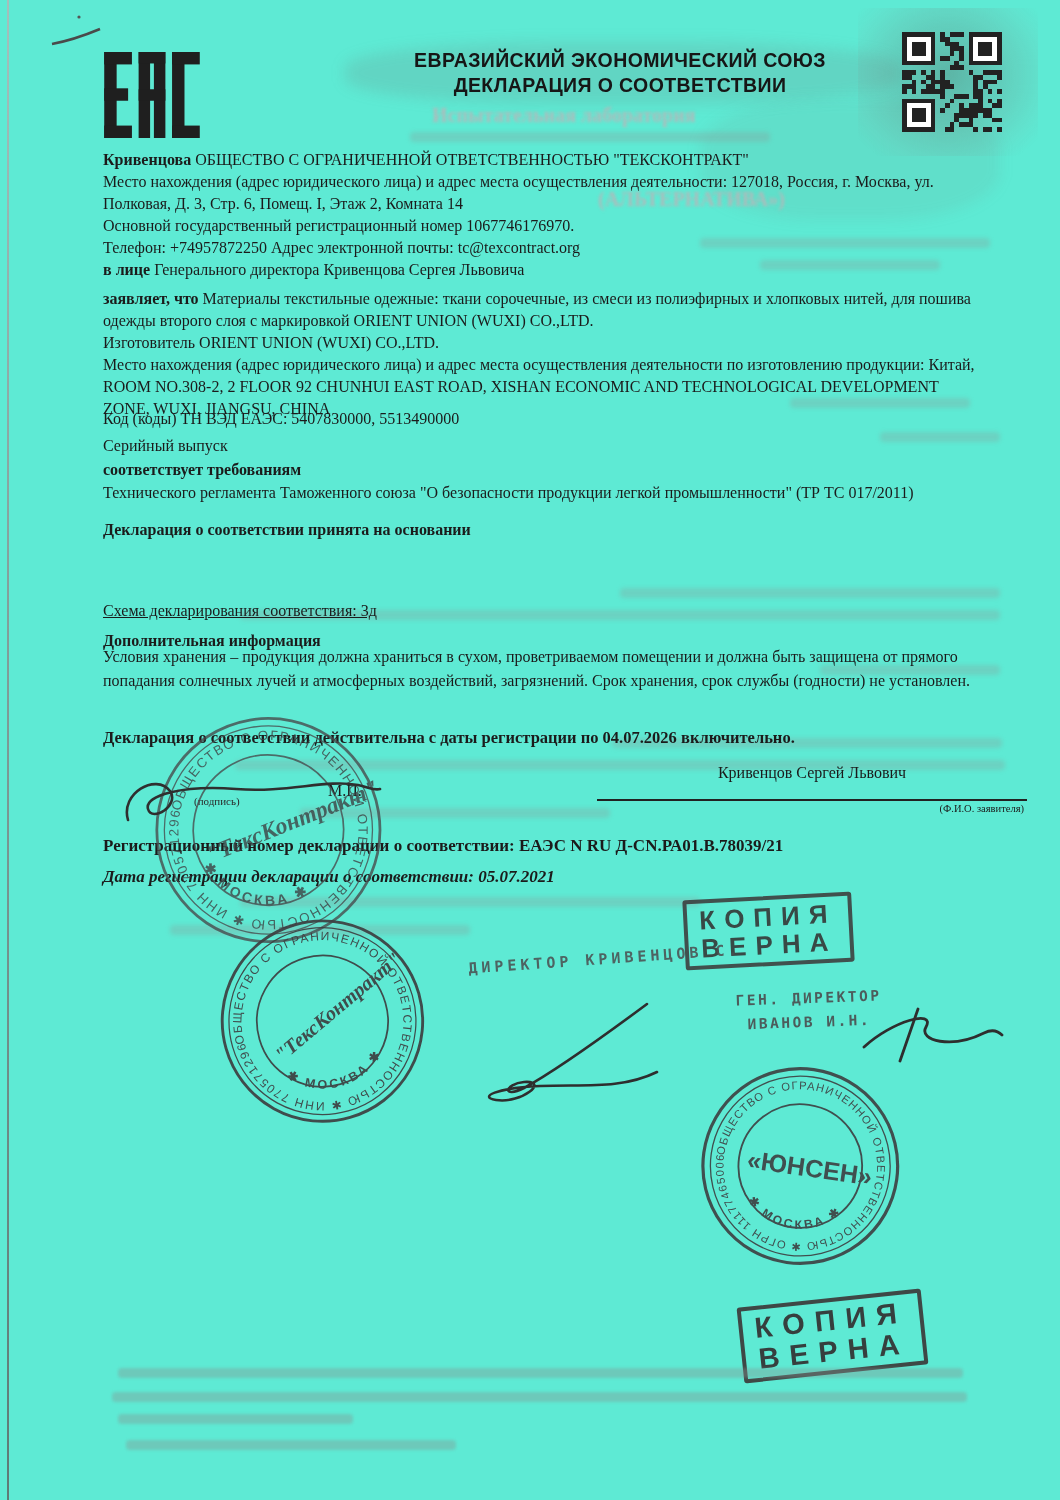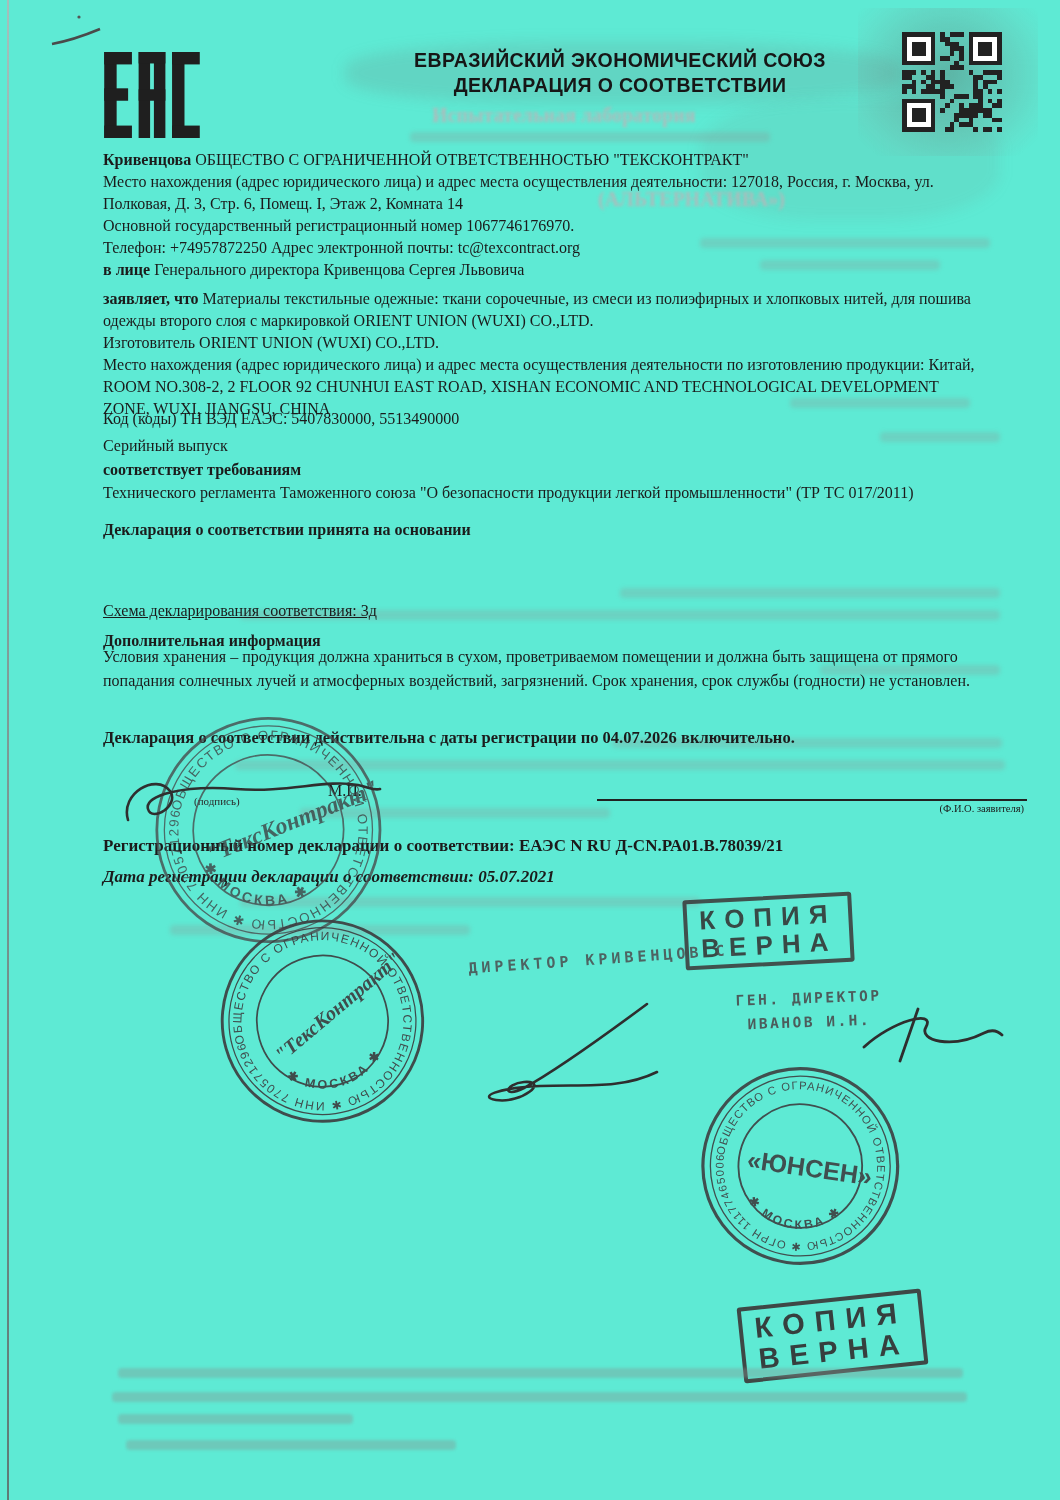--- a/index.html
+++ b/index.html
@@ -256,20 +256,21 @@
   <div class="tb bold" style="top:459px;">соответствует требованиям</div>
   <div class="tb" style="top:482px;">Технического регламента Таможенного союза "О безопасности продукции легкой промышленности" (ТР ТС 017/2011)</div>
   <div class="tb bold" style="top:519px;">Декларация о соответствии принята на основании</div>
   <div class="tb" style="top:600px;text-decoration:underline;">Схема декларирования соответствия: 3д</div>
   <div class="tb bold" style="top:630px;">Дополнительная информация</div>
   <div class="tb lh24" style="top:645px;">Условия хранения – продукция должна храниться в сухом, проветриваемом помещении и должна быть защищена от прямого попадания солнечных лучей и атмосферных воздействий, загрязнений. Срок хранения, срок службы (годности) не установлен.</div>
   <div class="tb bold" style="top:727px;font-size:16.5px;">Декларация о соответствии действительна с даты регистрации по 04.07.2026 включительно.</div>
 
   <div class="podpis">(подпись)</div>
   <div class="mp">М.П.</div>
+  <div class="fio-name">Кривенцов Сергей Львович</div>
   <div class="fio-line"></div>
   <div class="fio-label">(Ф.И.О. заявителя)</div>
 
   <div class="reg1">Регистрационный номер декларации о соответствии: ЕАЭС N RU Д-CN.РА01.В.78039/21</div>
   <div class="reg2">Дата регистрации декларации о соответствии: 05.07.2021</div>
 
   <div class="stamp" style="left:150px;top:712px;opacity:.78;transform:rotate(12deg);">
     <svg width="236" height="236" viewBox="-110 -110 220 220">
       <circle r="104" fill="none" stroke="#47494b" stroke-width="2.6"></circle>
       <circle r="97" fill="none" stroke="#47494b" stroke-width="1.2"></circle>

